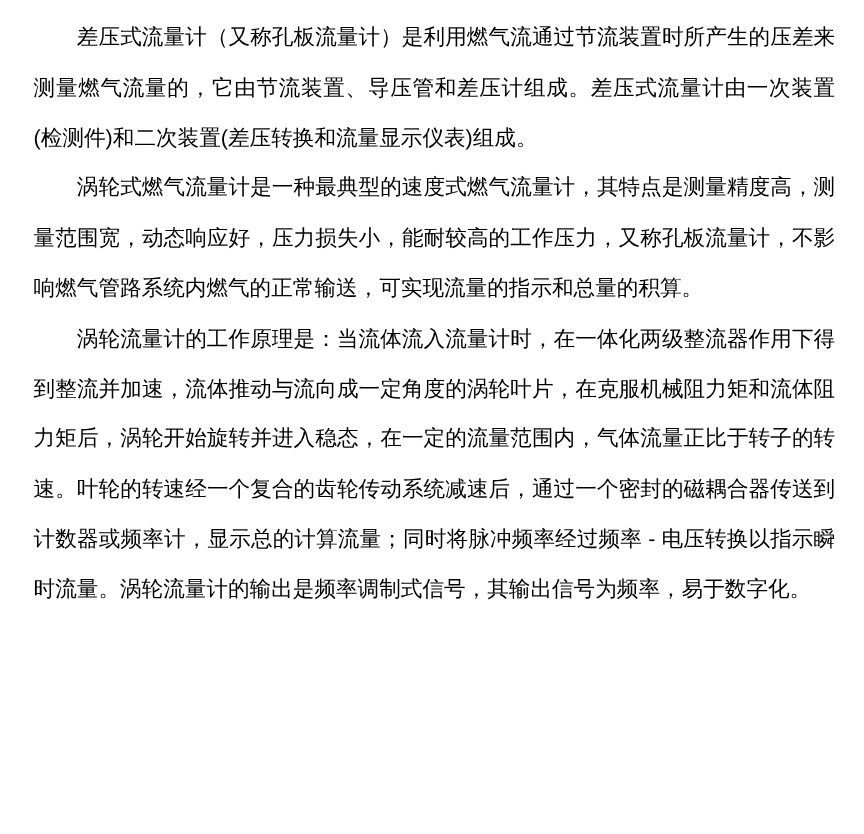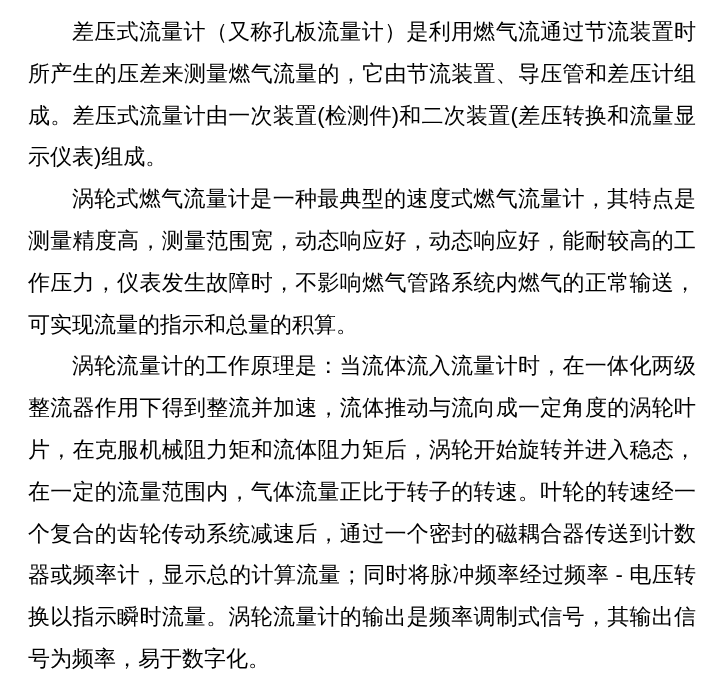--- a/index.html
+++ b/index.html
@@ -9,32 +9,32 @@
     height: 695px;
     overflow: hidden;
     background: #ffffff;
   }
   .page {
     box-sizing: border-box;
     width: 720px;
     height: 695px;
     padding: 11px 24px 0 28px;
     font-family: "Liberation Sans", sans-serif;
-    font-size: 22px;
+    font-size: 18px;
     line-height: 41.8px;
     color: #000000;
     text-align: justify;
   }
   .page p {
     margin: 0;
     padding: 0;
     text-indent: 2em;
     word-break: break-all;
   }
 </style>
 </head>
 <body>
 
 <div class="page">
   <p>差压式流量计（又称孔板流量计）是利用燃气流通过节流装置时所产生的压差来测量燃气流量的，它由节流装置、导压管和差压计组成。差压式流量计由一次装置(检测件)和二次装置(差压转换和流量显示仪表)组成。</p>
-  <p>涡轮式燃气流量计是一种最典型的速度式燃气流量计，其特点是测量精度高，测量范围宽，动态响应好，动态响应好，能耐较高的工作压力，仪表发生故障时，不影响燃气管路系统内燃气的正常输送，可实现流量的指示和总量的积算。</p>
+  <p>涡轮式燃气流量计是一种最典型的速度式燃气流量计，其特点是测量精度高，测量范围宽，动态响应好，压力损失小，能耐较高的工作压力，又称孔板流量计，不影响燃气管路系统内燃气的正常输送，可实现流量的指示和总量的积算。</p>
   <p>涡轮流量计的工作原理是：当流体流入流量计时，在一体化两级整流器作用下得到整流并加速，流体推动与流向成一定角度的涡轮叶片，在克服机械阻力矩和流体阻力矩后，涡轮开始旋转并进入稳态，在一定的流量范围内，气体流量正比于转子的转速。叶轮的转速经一个复合的齿轮传动系统减速后，通过一个密封的磁耦合器传送到计数器或频率计，显示总的计算流量；同时将脉冲频率经过频率 - 电压转换以指示瞬时流量。涡轮流量计的输出是频率调制式信号，其输出信号为频率，易于数字化。</p>
 </div>
 
 </body></html>

